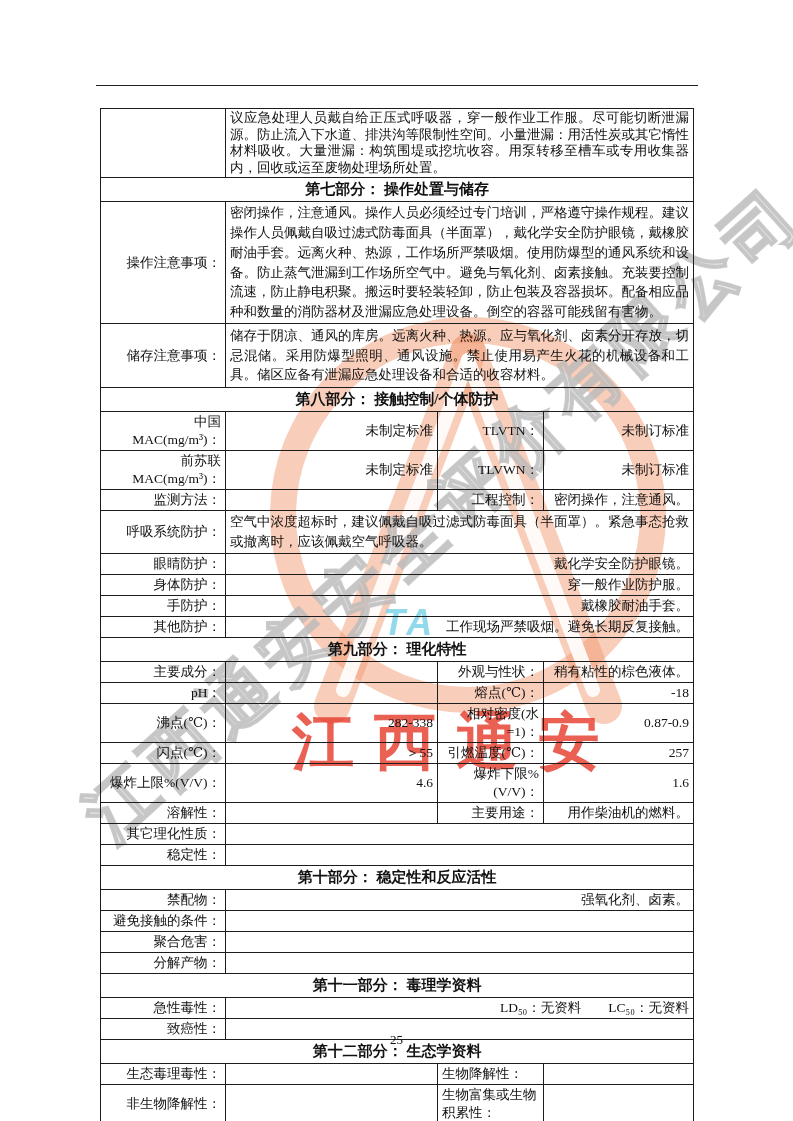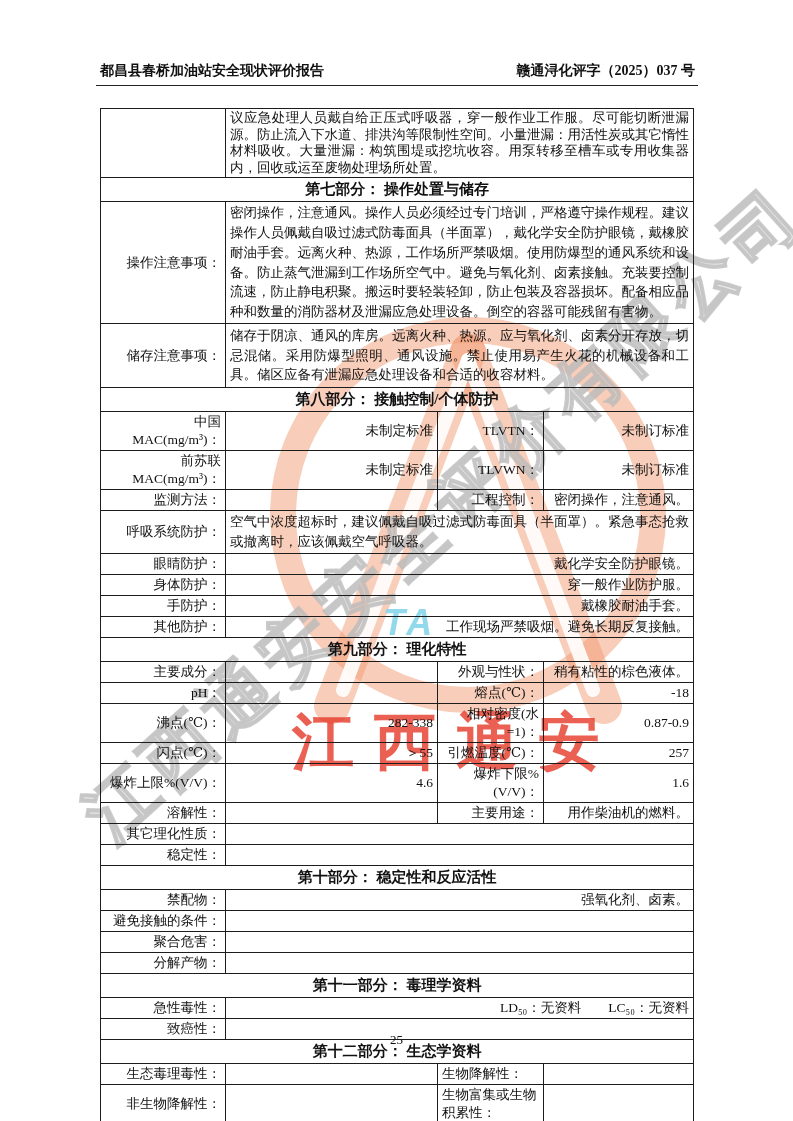--- a/index.html
+++ b/index.html
@@ -94,24 +94,20 @@
       <circle cx="468" cy="515" r="185" fill="none" stroke="#f29b74" stroke-width="26" opacity="0.5"></circle>
       <path d="M468,352 L332,706" fill="none" stroke="#f29b74" stroke-width="36" stroke-linecap="round" opacity="0.5"></path>
       <path d="M468,352 L604,706" fill="none" stroke="#f29b74" stroke-width="36" stroke-linecap="round" opacity="0.5"></path>
       <path d="M468,360 L343,690" fill="none" stroke="#ffffff" stroke-width="14" stroke-linecap="round" opacity="0.9"></path>
       <path d="M468,360 L593,690" fill="none" stroke="#ffffff" stroke-width="14" stroke-linecap="round" opacity="0.9"></path>
     </svg>
     <div class="wm-ta">TA</div>
     <div class="wm-red">江西通安</div>
   </div>
 
-  <div class="pg-header">
-    <span>都昌县春桥加油站安全现状评价报告</span>
-    <span>赣通浔化评字（2025）037 号</span>
-  </div>
   <div class="header-rule"></div>
 
   <table class="doc">
     <colgroup>
         <col style="width:125px">
         <col style="width:212px">
         <col style="width:106px">
         <col style="width:150px">
       </colgroup>
     <tbody>

